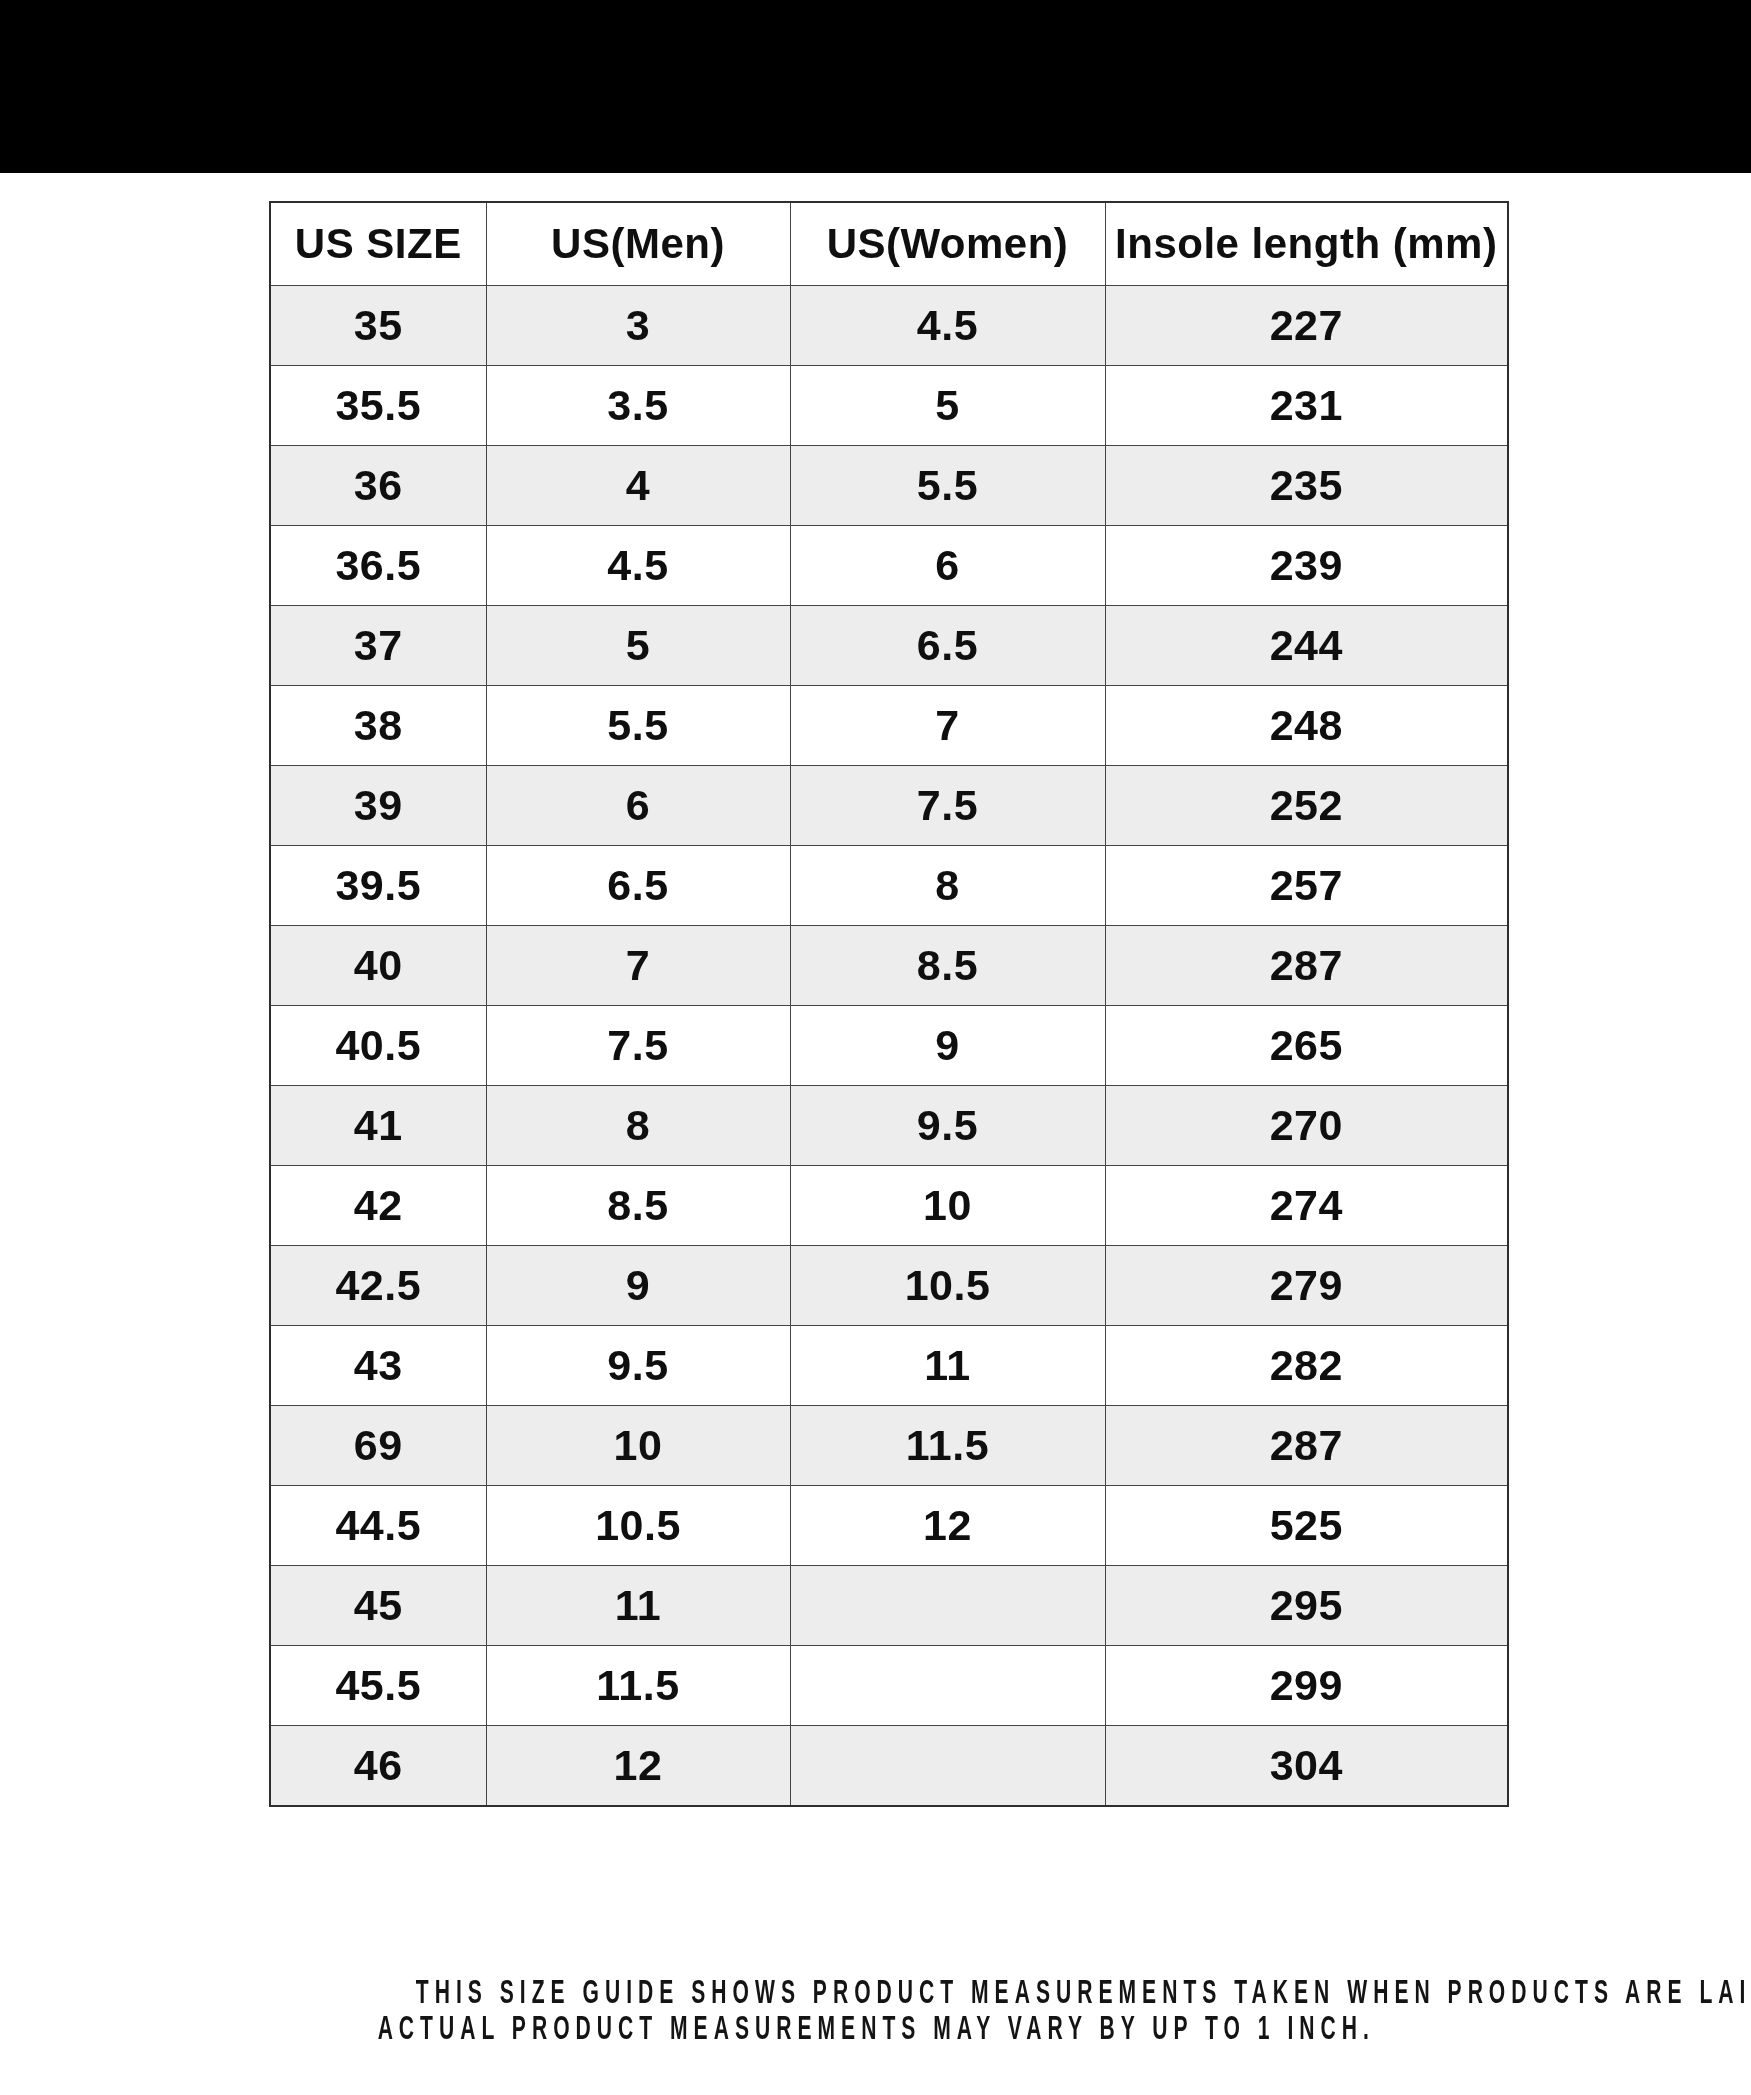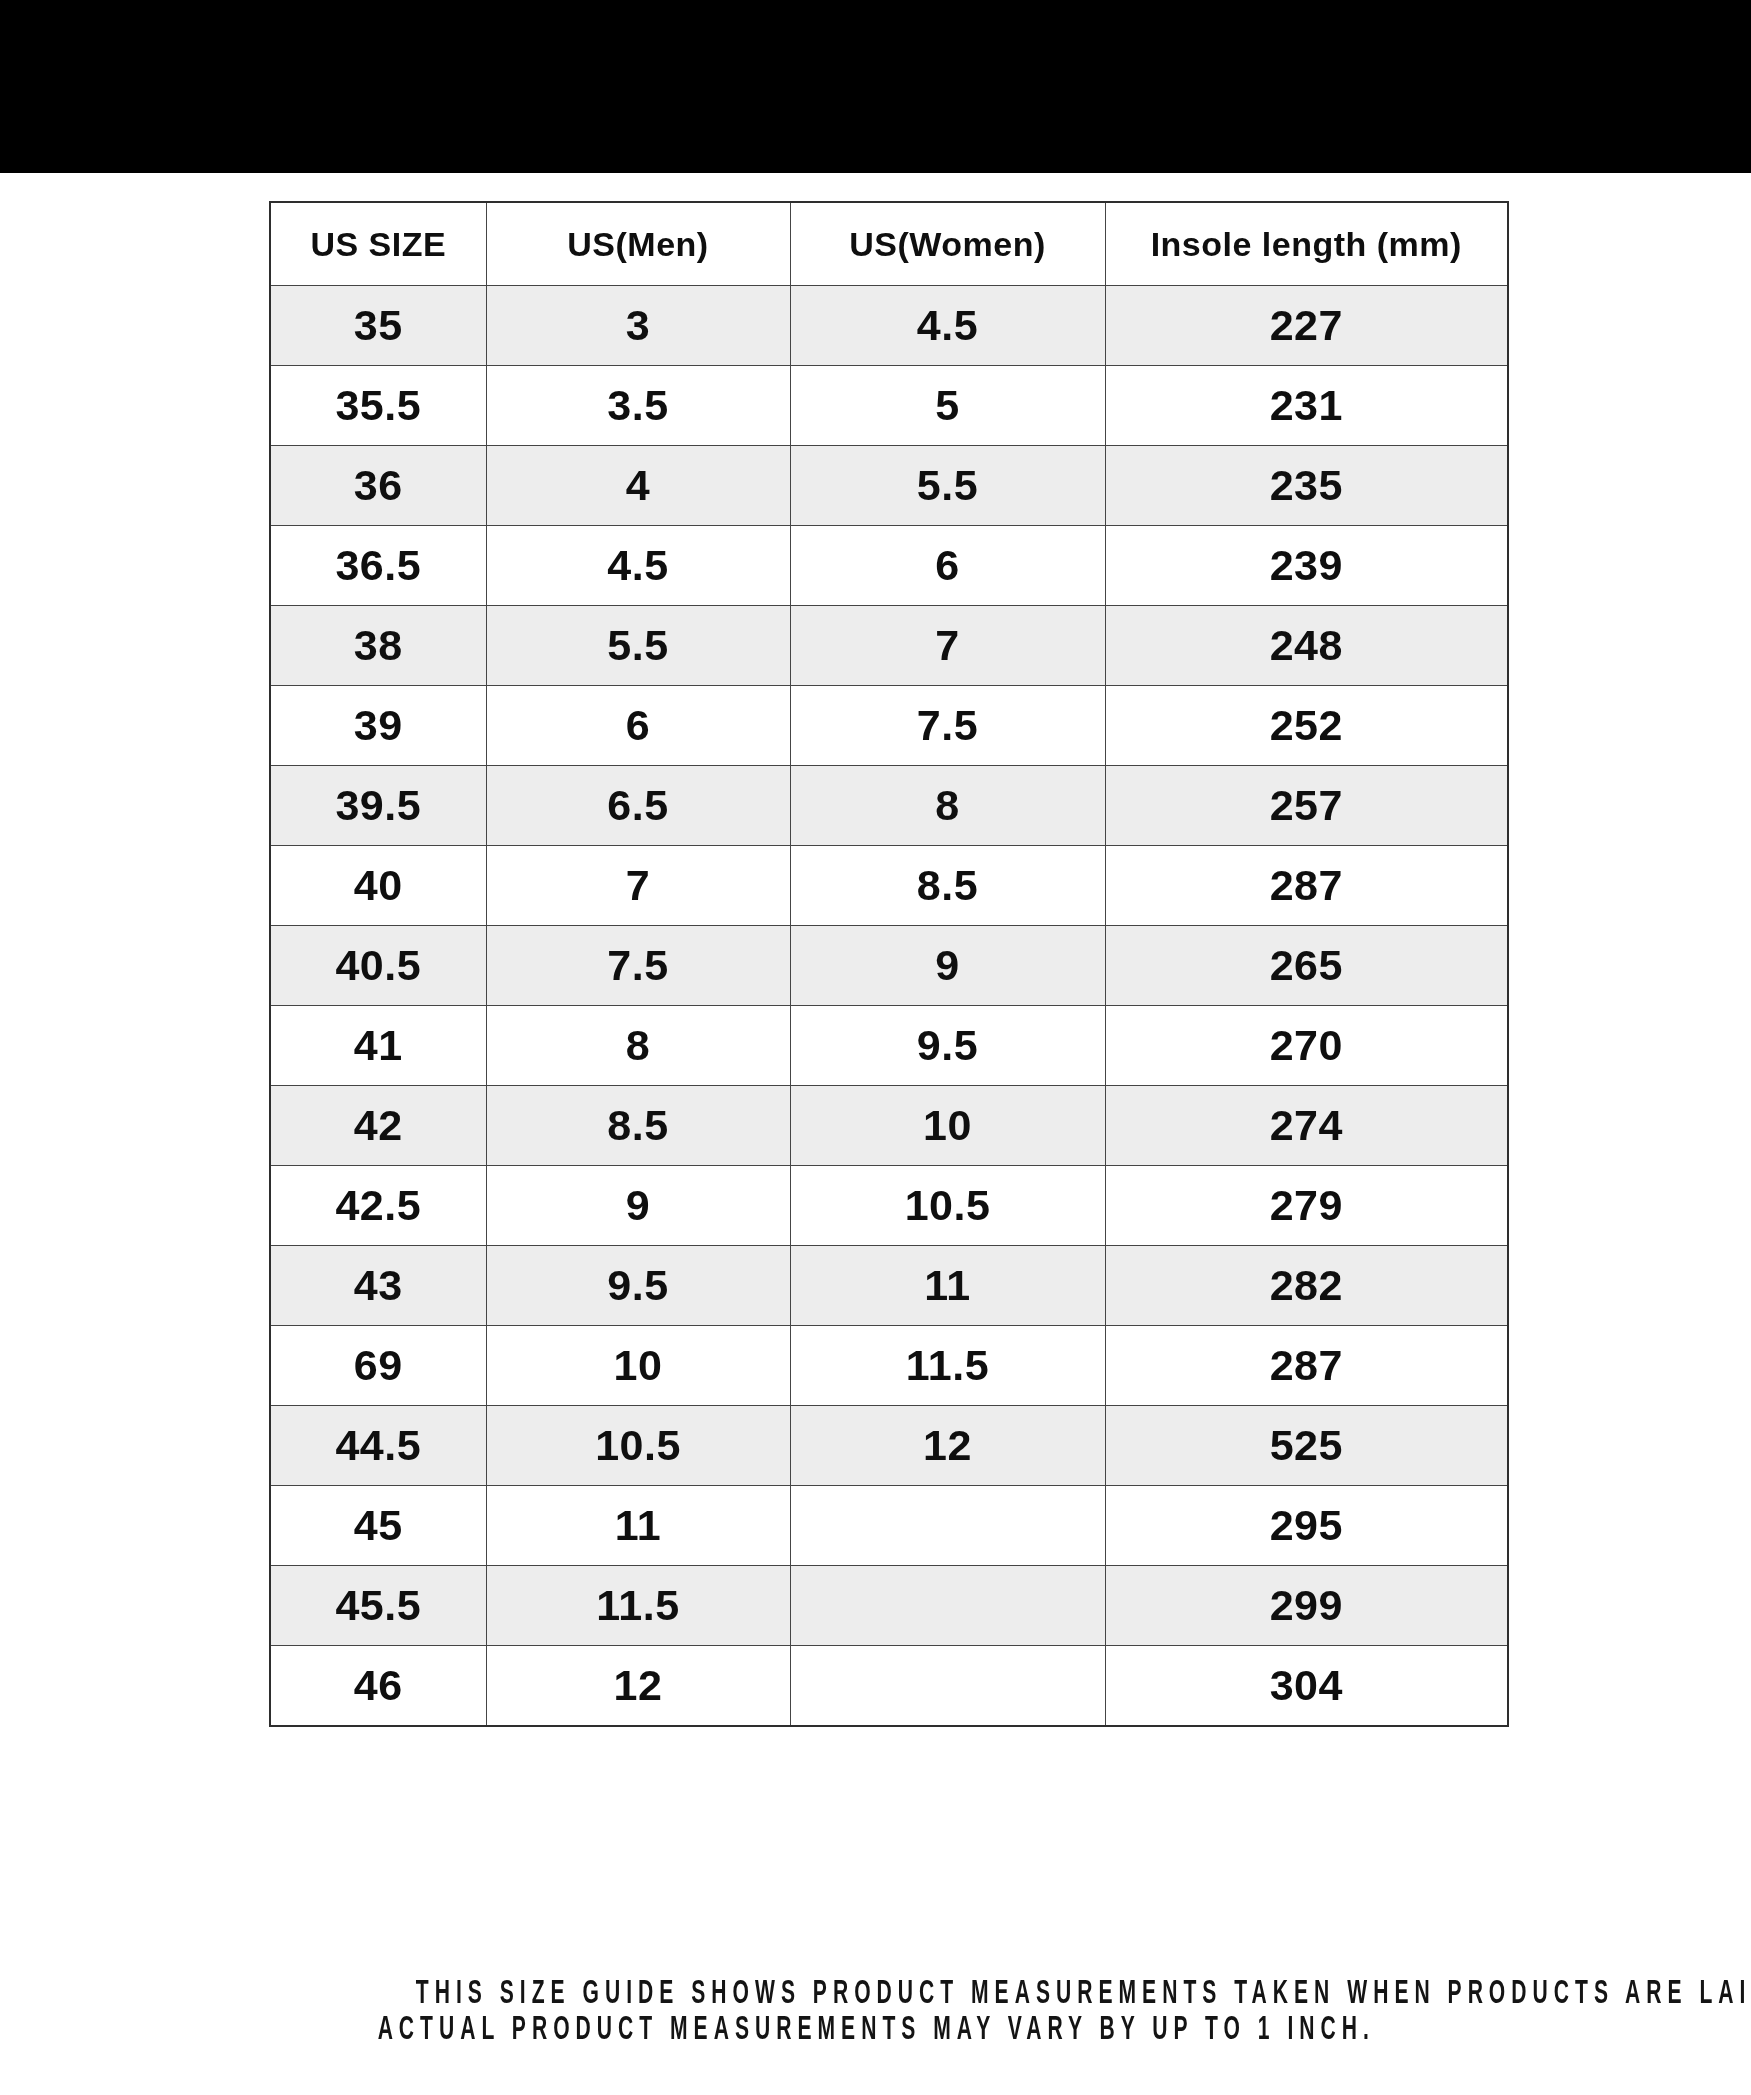--- a/index.html
+++ b/index.html
@@ -42,21 +42,21 @@
     border:1.9px solid var(--border);
     text-align:center;
     vertical-align:middle;
     font-weight:bold;
     color:var(--text);
     padding:0;
     overflow:hidden;
   }
   .size-table th{
     height:82px;
-    font-size:34px;
+    font-size:42px;
     letter-spacing:0.5px;
     background:#ffffff;
   }
   .size-table td{
     height:79px;
     font-size:43px;
     letter-spacing:0.5px;
     background:#ffffff;
   }
   .size-table tbody tr:nth-child(odd) td{
@@ -125,20 +125,26 @@
             <td>5.5</td>
             <td>235</td>
           </tr>
           <tr>
             <td>36.5</td>
             <td>4.5</td>
             <td>6</td>
             <td>239</td>
           </tr>
           <tr>
+            <td>37</td>
+            <td>5</td>
+            <td>6.5</td>
+            <td>244</td>
+          </tr>
+          <tr>
             <td>38</td>
             <td>5.5</td>
             <td>7</td>
             <td>248</td>
           </tr>
           <tr>
             <td>39</td>
             <td>6</td>
             <td>7.5</td>
             <td>252</td>

